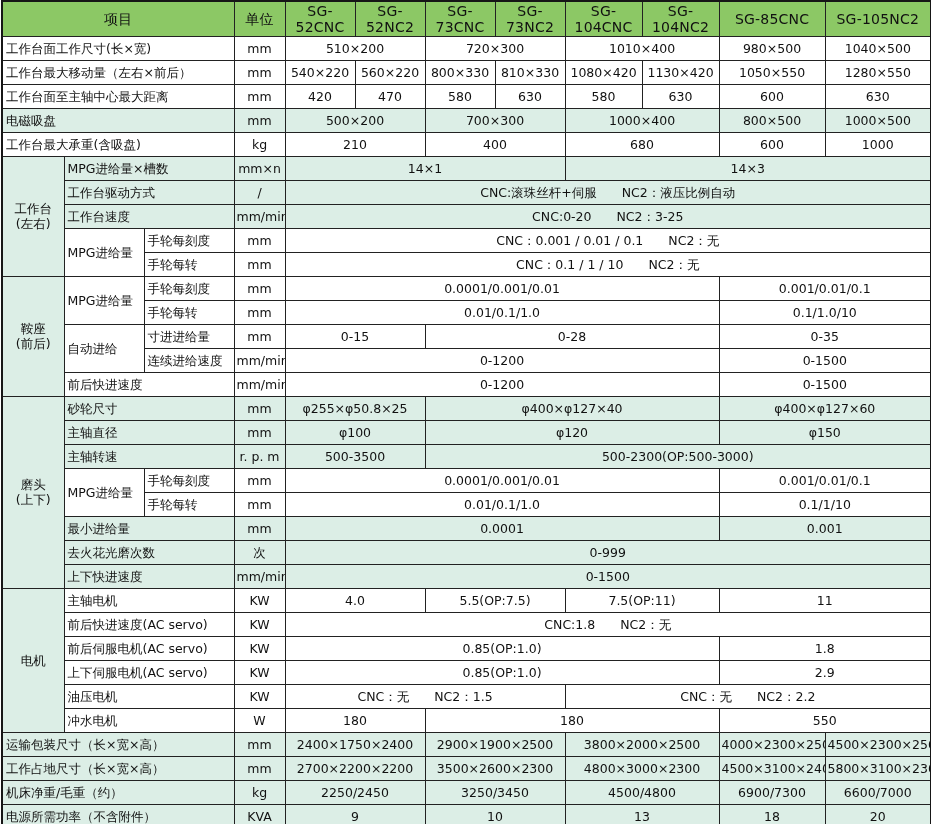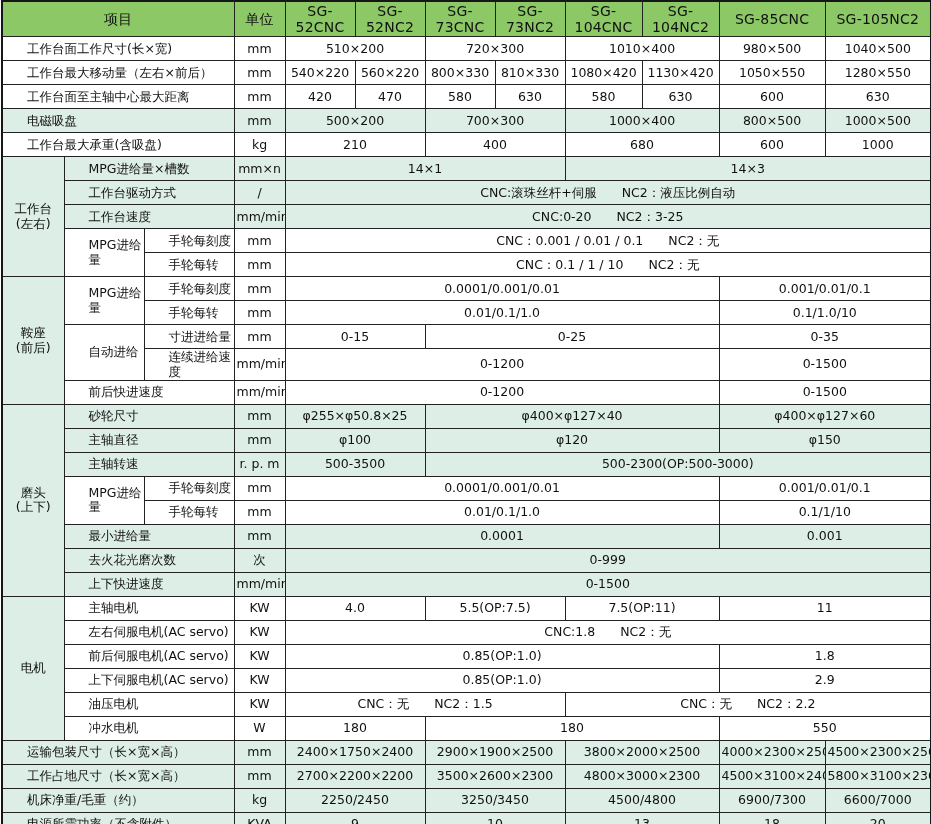--- a/index.html
+++ b/index.html
@@ -34,21 +34,21 @@
     overflow:hidden;
     background:#fff;
   }
   thead th{
     background:#8cc865;
     font-weight:normal;
     font-size:14px;
     height:22px;
     letter-spacing:.2px;
   }
-  td.lbl{text-align:left;padding-left:24px;}
+  td.lbl{text-align:left;padding-left:3px;}
   tr.pale td{background:#dceee6;}
   td.cat{background:#dceee6 !important;}
 </style>
 </head>
 <body>
 
 <div class="sheet">
   <table class="spec">
     <colgroup>
       <col class="c-cat">
@@ -170,21 +170,21 @@
           <td class="lbl">手轮每转</td>
           <td class="unit">mm</td>
           <td colspan="6" class="val">0.01/0.1/1.0</td>
           <td colspan="2" class="val">0.1/1.0/10</td>
         </tr>
         <tr>
           <td rowspan="2" class="lbl">自动进给</td>
           <td class="lbl">寸进进给量</td>
           <td class="unit">mm</td>
           <td colspan="2" class="val">0-15</td>
-          <td colspan="4" class="val">0-25</td>
+          <td colspan="4" class="val">0-28</td>
           <td colspan="2" class="val">0-35</td>
         </tr>
         <tr>
           <td class="lbl">连续进给速度</td>
           <td class="unit">mm/min</td>
           <td colspan="6" class="val">0-1200</td>
           <td colspan="2" class="val">0-1500</td>
         </tr>
         <tr>
           <td colspan="2" class="lbl">前后快进速度</td>
@@ -245,21 +245,21 @@
         <tr>
           <td rowspan="6" class="cat">电机</td>
           <td colspan="2" class="lbl">主轴电机</td>
           <td class="unit">KW</td>
           <td colspan="2" class="val">4.0</td>
           <td colspan="2" class="val">5.5(OP:7.5)</td>
           <td colspan="2" class="val">7.5(OP:11)</td>
           <td colspan="2" class="val">11</td>
         </tr>
         <tr>
-          <td colspan="2" class="lbl">左右伺服电机(AC servo)</td>
+          <td colspan="2" class="lbl">前后快进速度(AC servo)</td>
           <td class="unit">KW</td>
           <td colspan="8" class="val">CNC:1.8　　NC2：无</td>
         </tr>
         <tr>
           <td colspan="2" class="lbl">前后伺服电机(AC servo)</td>
           <td class="unit">KW</td>
           <td colspan="6" class="val">0.85(OP:1.0)</td>
           <td colspan="2" class="val">1.8</td>
         </tr>
         <tr>

